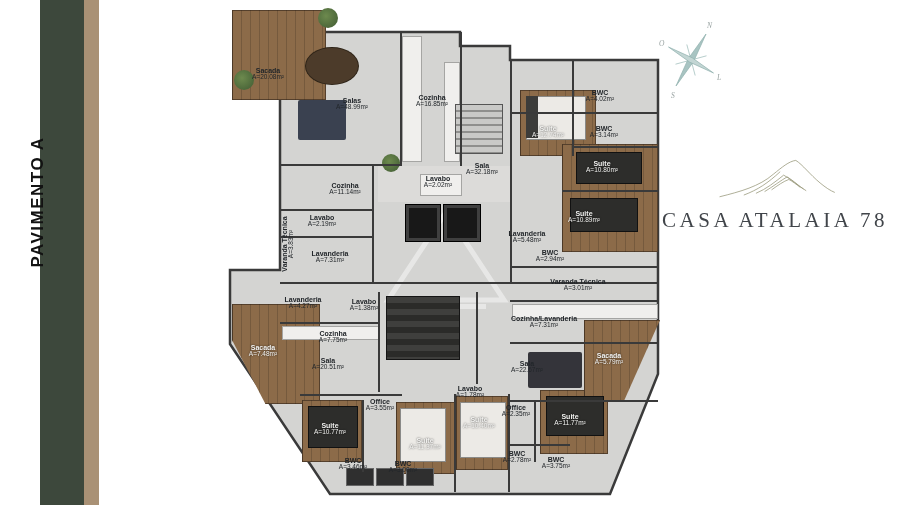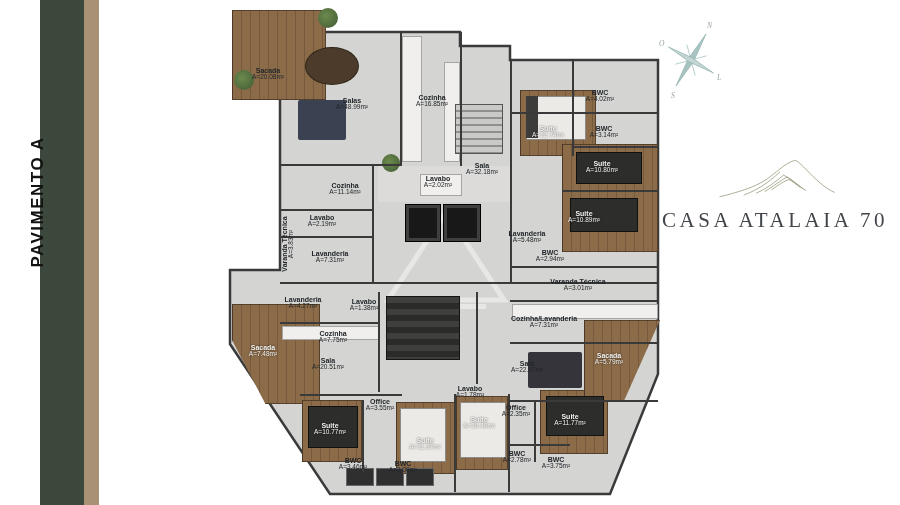--- a/index.html
+++ b/index.html
@@ -290,14 +290,14 @@
 <div class="abs" id="brand">
   <svg width="140" height="52" viewBox="0 0 140 60">
     <g fill="none" stroke="#98987a" stroke-width="0.9">
       <path d="M6,54 C30,48 52,42 68,28 C78,20 86,13 94,12 C102,17 110,28 122,38 C128,43 134,47 139,49"></path>
       <path d="M34,52 C50,46 62,38 76,25"></path>
       <path d="M48,50 C60,45 70,37 80,29 C88,33 97,42 106,47"></path>
       <path d="M58,48 C68,42 77,35 84,31 C91,35 98,42 103,45"></path>
       <path d="M66,46 C73,41 80,36 86,34 C90,36 95,40 99,43"></path>
     </g>
   </svg>
-  <div id="brand-name">CASA ATALAIA 70</div>
+  <div id="brand-name">CASA ATALAIA 78</div>
 </div>
 
 </body></html>

